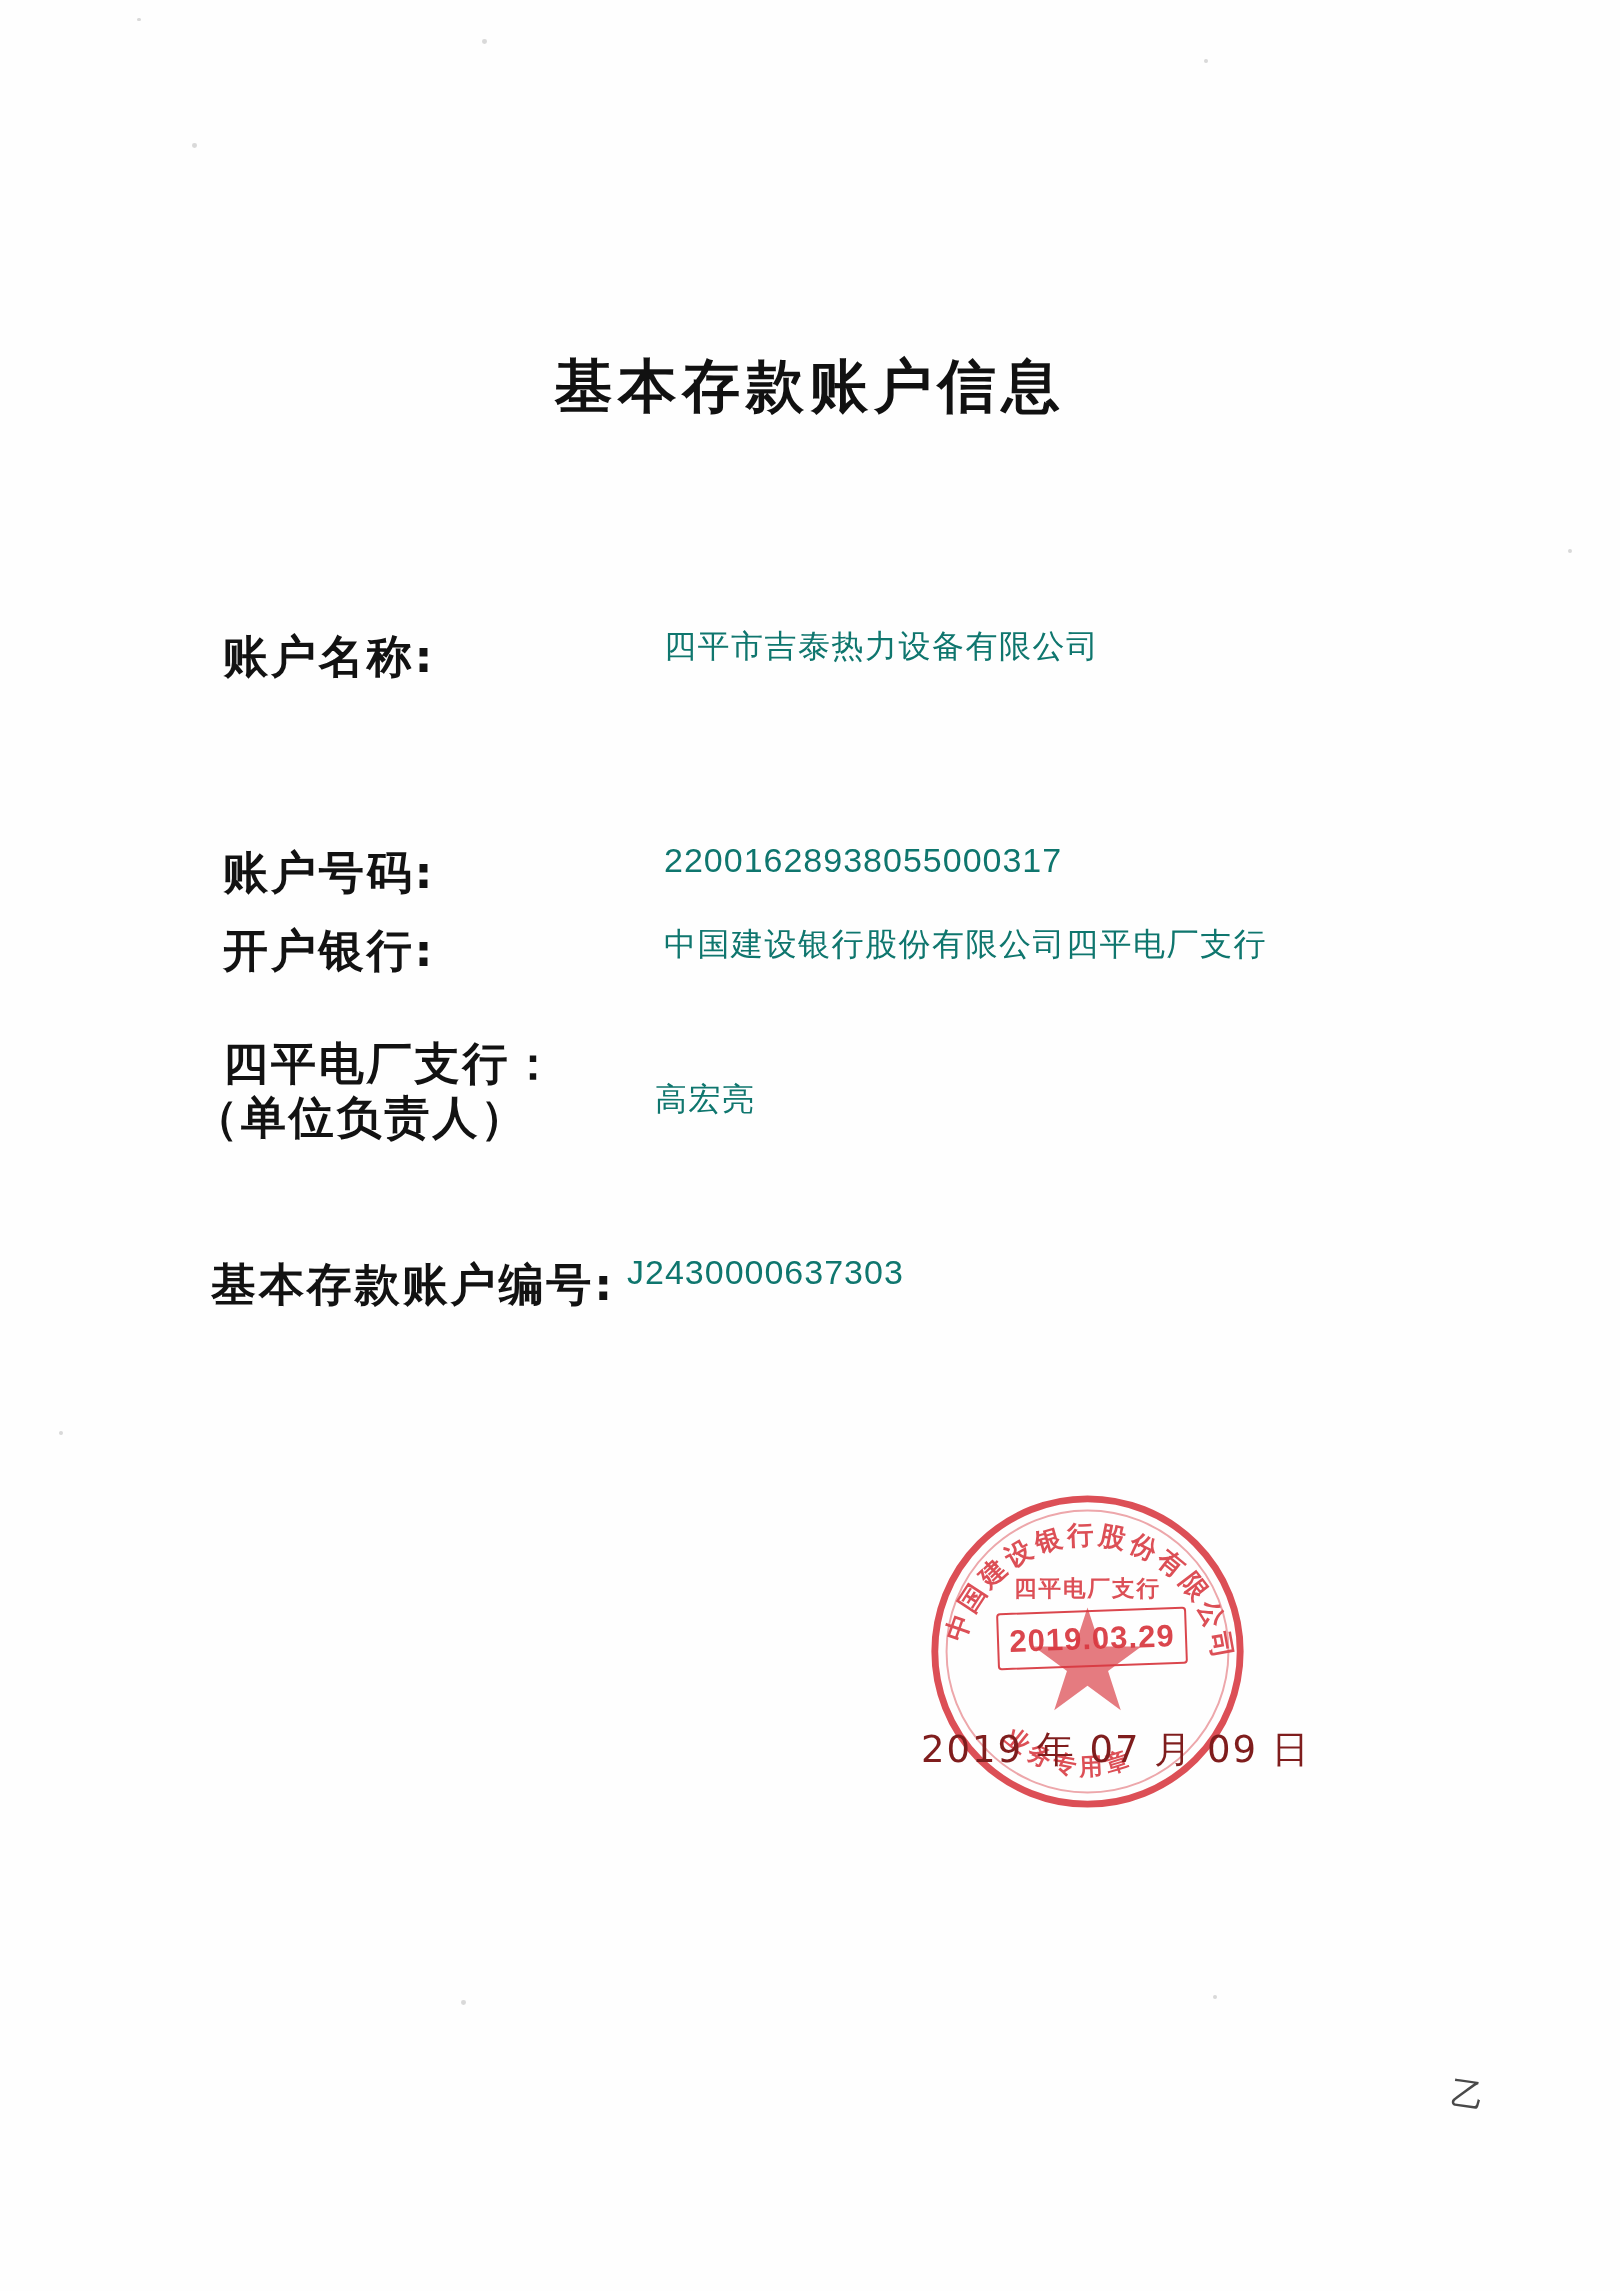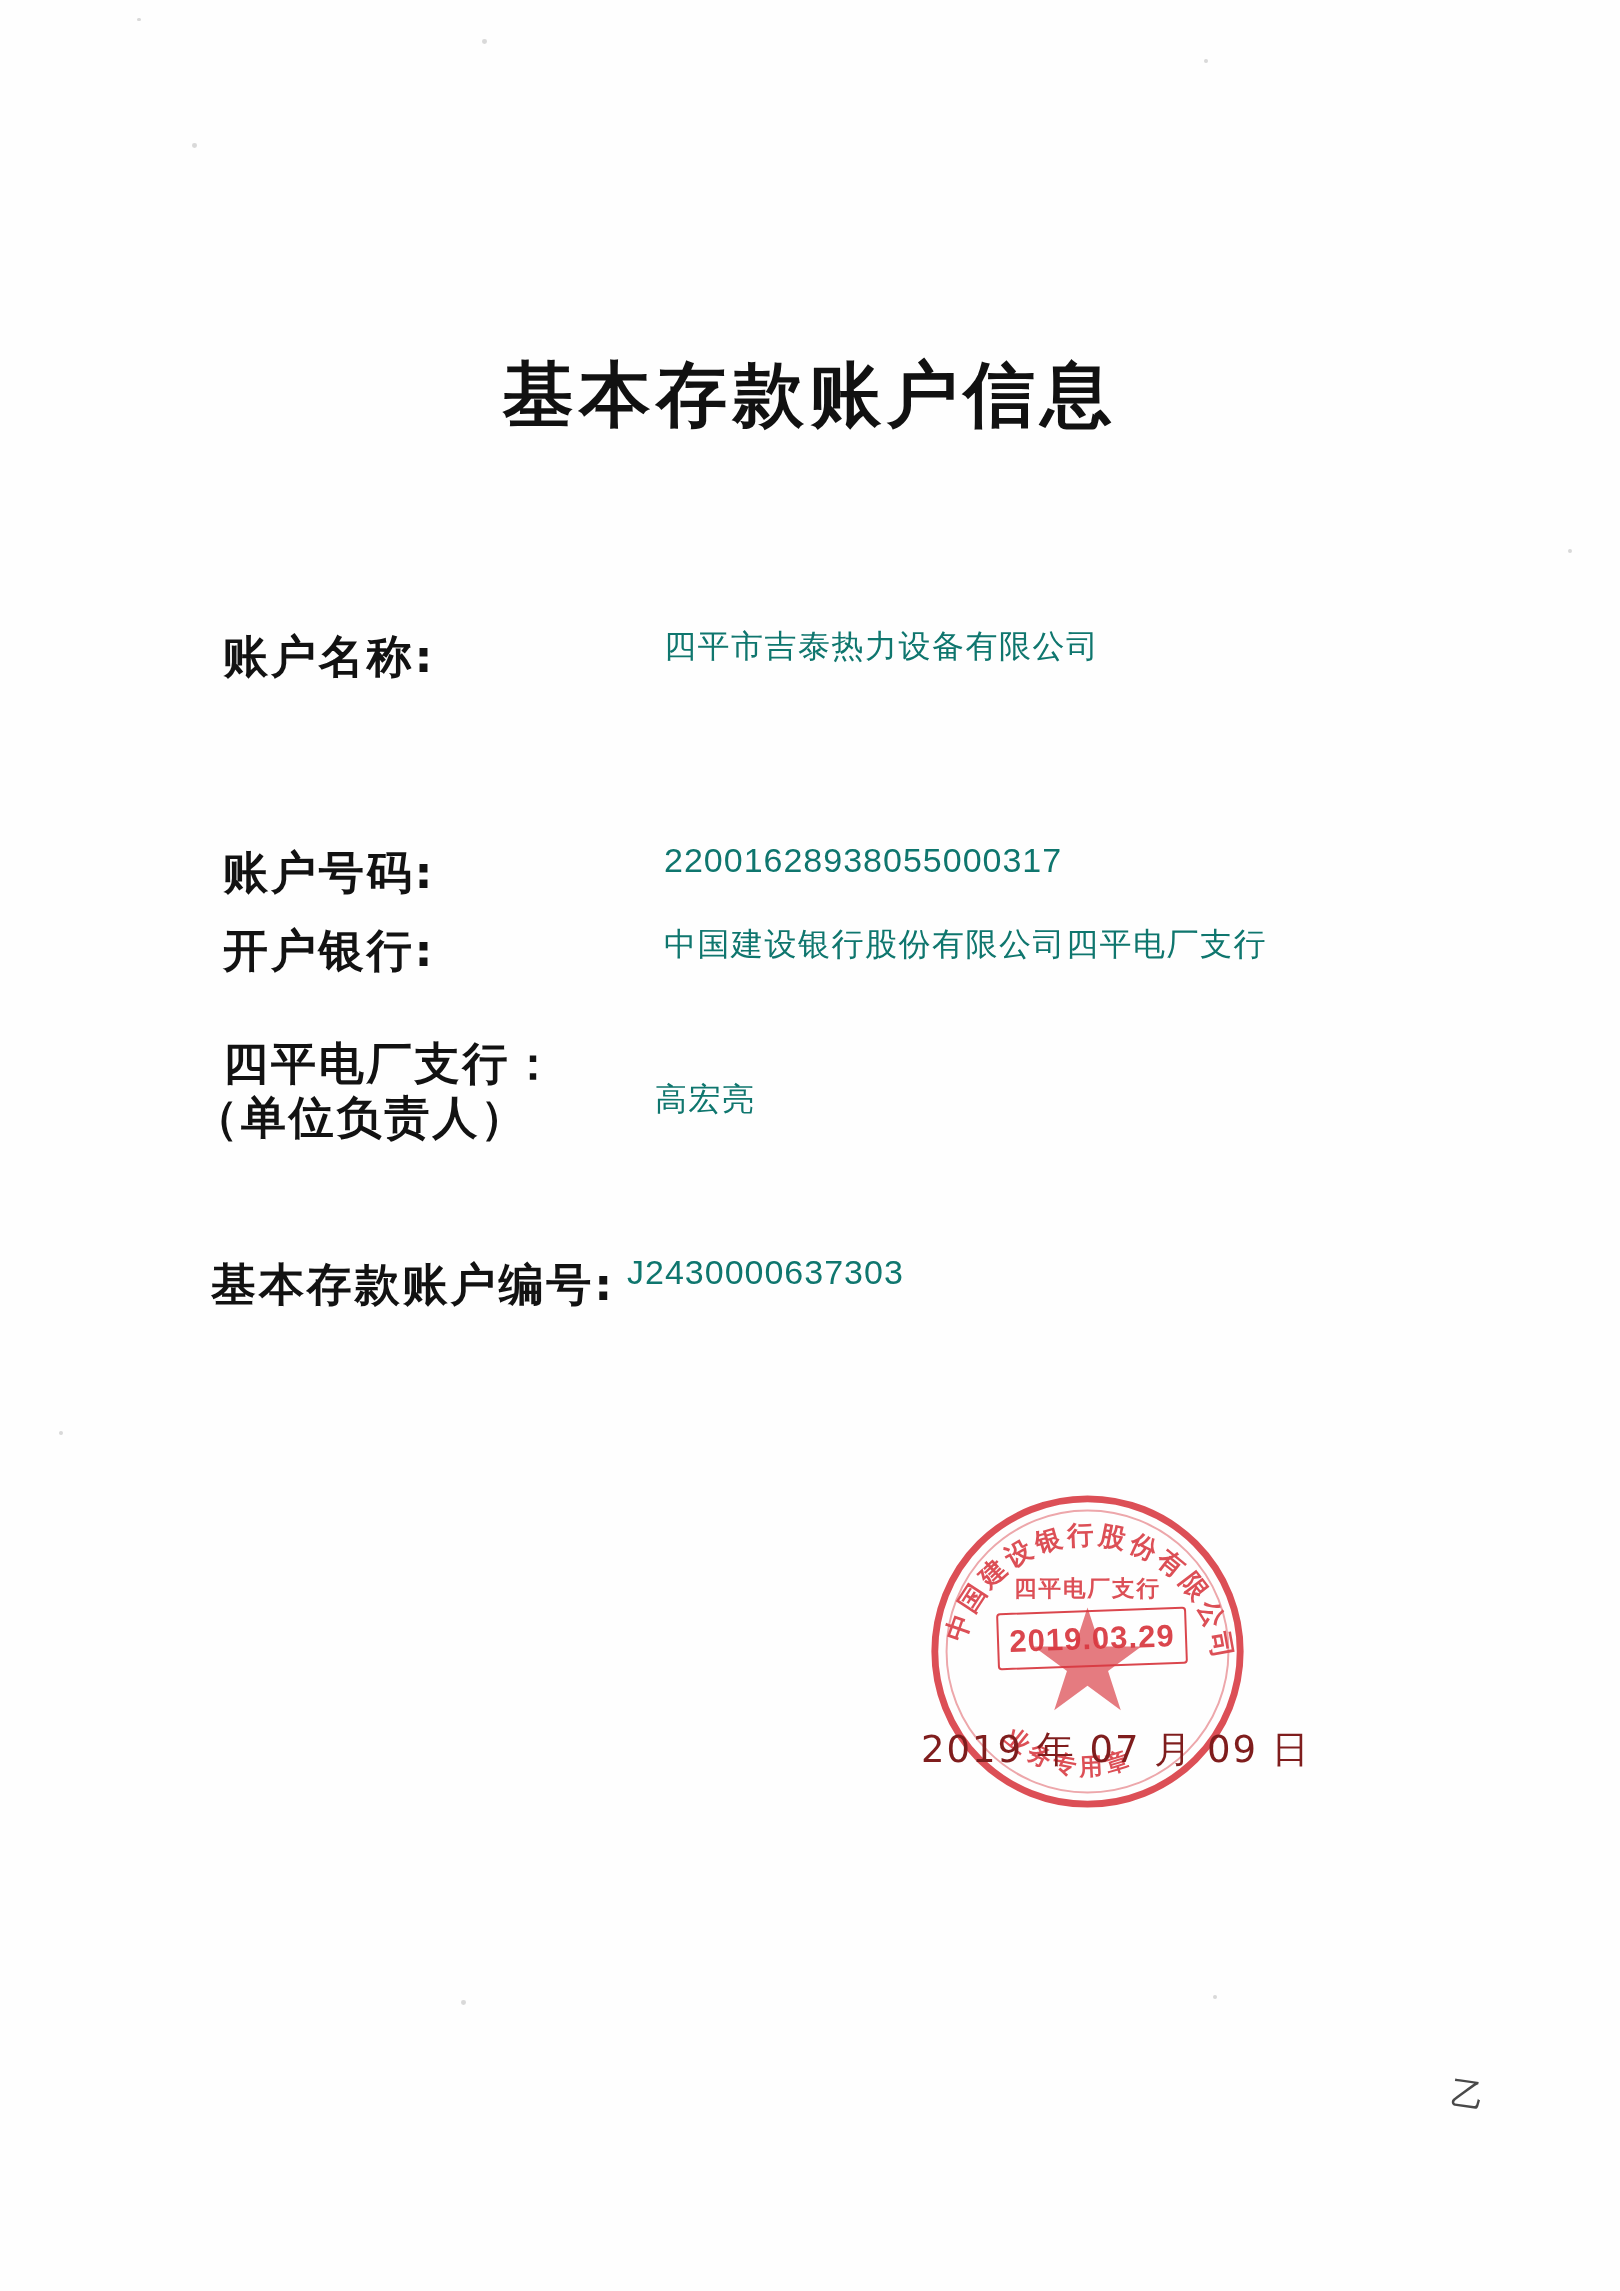--- a/index.html
+++ b/index.html
@@ -26,21 +26,21 @@
     border-radius: 50%;
     opacity: .55;
   }
 
   .doc-title {
     position: absolute;
     top: 348px;
     left: 0;
     width: 100%;
     text-align: center;
-    font-size: 71px;
+    font-size: 58px;
     font-weight: 700;
     letter-spacing: 5.9px;
     color: #111;
     font-family: "DejaVu Sans", "Liberation Sans", sans-serif;
   }
 
   .field-row {
     position: absolute;
     display: flex;
     align-items: baseline;

